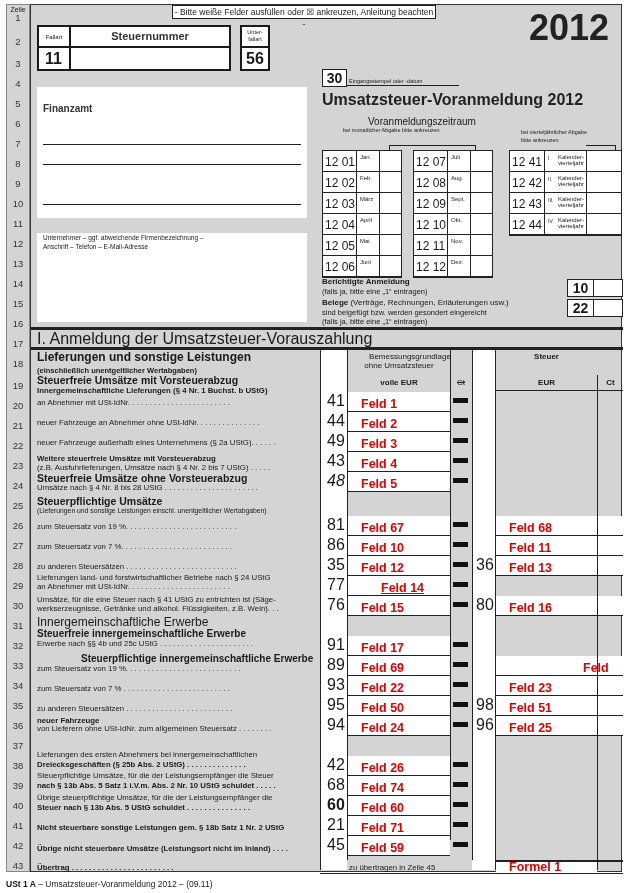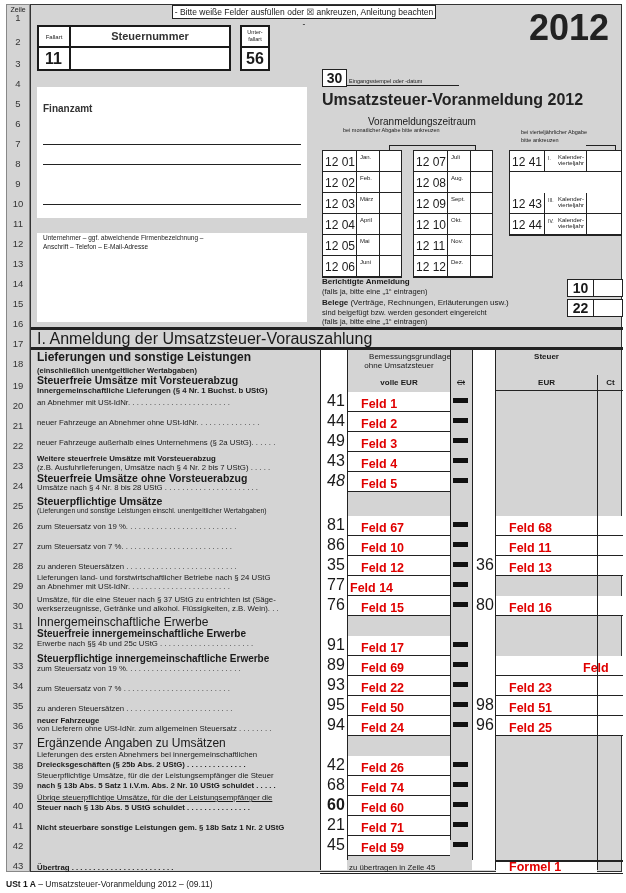--- a/index.html
+++ b/index.html
@@ -215,20 +215,29 @@
   <div id="quarters" class="mgrid" style="left:478px;top:145px;width:113px;height:86px;">
       <div class="mrow" style="top: 0px;">
         <div class="code">12 41</div>
         <div class="sep1" style="left: 34px;"></div>
         <span style="font-size: 5px; position: absolute; left: 38px; top: 4px;">I.</span>
         <div class="mon" style="left: 48px; white-space: pre-line; line-height: 6px; top: 3px;">Kalender-
 vierteljahr</div>
         <div class="sep1" style="left: 76px;"></div>
         <div style="position: absolute; left: 77px; top: 0px; right: 0px; height: 20px;"></div>
       </div>
+      <div class="mrow" style="top: 21px;">
+        <div class="code">12 42</div>
+        <div class="sep1" style="left: 34px;"></div>
+        <span style="font-size: 5px; position: absolute; left: 38px; top: 4px;">II.</span>
+        <div class="mon" style="left: 48px; white-space: pre-line; line-height: 6px; top: 3px;">Kalender-
+vierteljahr</div>
+        <div class="sep1" style="left: 76px;"></div>
+        <div style="position: absolute; left: 77px; top: 0px; right: 0px; height: 20px;"></div>
+      </div>
       <div class="mrow" style="top: 42px;">
         <div class="code">12 43</div>
         <div class="sep1" style="left: 34px;"></div>
         <span style="font-size: 5px; position: absolute; left: 38px; top: 4px;">III.</span>
         <div class="mon" style="left: 48px; white-space: pre-line; line-height: 6px; top: 3px;">Kalender-
 vierteljahr</div>
         <div class="sep1" style="left: 76px;"></div>
         <div style="position: absolute; left: 77px; top: 0px; right: 0px; height: 20px;"></div>
       </div>
       <div class="mrow" style="top: 63px;">
@@ -287,39 +296,39 @@
   <div class="row-text" style="top:458px;">(z.B. Ausfuhrlieferungen, Umsätze nach § 4 Nr. 2 bis 7 UStG) . . . . .</div>
   <div class="row-text h1t" style="top:467px;font-size:10.5px;">Steuerfreie Umsätze ohne Vorsteuerabzug</div>
   <div class="row-text" style="top:478px;">Umsätze nach § 4 Nr. 8 bis 28 UStG . . . . . . . . . . . . . . . . . . . . . .</div>
   <div class="row-text h1t" style="top:490px;font-size:10.5px;">Steuerpflichtige Umsätze</div>
   <div class="row-text" style="top:502px;font-size:6.8px;">(Lieferungen und sonstige Leistungen einschl. unentgeltlicher Wertabgaben)</div>
   <div class="row-text" style="top:517px;">zum Steuersatz von 19 %. . . . . . . . . . . . . . . . . . . . . . . . . .</div>
   <div class="row-text" style="top:537px;">zum Steuersatz von   7 %. . . . . . . . . . . . . . . . . . . . . . . . . .</div>
   <div class="row-text" style="top:557px;">zu anderen Steuersätzen . . . . . . . . . . . . . . . . . . . . . . . . . .</div>
   <div class="row-text" style="top:568px;">Lieferungen land- und forstwirtschaftlicher Betriebe nach § 24 UStG</div>
   <div class="row-text" style="top:577px;">an Abnehmer mit USt-IdNr.  . . . . . . . . . . . . . . . . . . . . . . .</div>
-  <div class="row-text" style="top:590px;">Umsätze, für die eine Steuer nach § 37 UStG zu entrichten ist (Säge-</div>
+  <div class="row-text" style="top:590px;">Umsätze, für die eine Steuer nach § 41 UStG zu entrichten ist (Säge-</div>
   <div class="row-text" style="top:599px;">werkserzeugnisse, Getränke und alkohol. Flüssigkeiten, z.B. Wein). . .</div>
   <div class="row-text h1t" style="top:623px;font-size:10px;">Steuerfreie innergemeinschaftliche Erwerbe</div>
   <div class="row-text h1t" style="top:610px;font-size:12px;font-weight:normal;">Innergemeinschaftliche Erwerbe</div>
   <div class="row-text" style="top:634px;">Erwerbe nach §§ 4b und 25c UStG . . . . . . . . . . . . . . . . . . . . . .</div>
-  <div class="row-text h1t" style="top:648px;font-size:10px;">Steuerpflichtige innergemeinschaftliche Erwerbe</div>
+  <div class="row-text h1t" style="top:648px;font-size:10px;margin-left:44px;">Steuerpflichtige innergemeinschaftliche Erwerbe</div>
   <div class="row-text" style="top:659px;">zum Steuersatz von 19 %. . . . . . . . . . . . . . . . . . . . . . . . . . .</div>
   <div class="row-text" style="top:679px;">zum Steuersatz von   7 %  . . . . . . . . . . . . . . . . . . . . . . . . .</div>
   <div class="row-text" style="top:699px;">zu anderen Steuersätzen  . . . . . . . . . . . . . . . . . . . . . . . . .</div>
   <div class="row-text row-b" style="top:711px;">neuer Fahrzeuge</div>
   <div class="row-text" style="top:719px;">von Lieferern ohne USt-IdNr. zum allgemeinen Steuersatz . . . . . . . .</div>
-  <div class="row-text h1t" style="top:731px;font-size:12px;font-weight:normal;">Ergänzende Angaben zu Umsätzen</div>
   <div class="row-text" style="top:745px;">Lieferungen des ersten Abnehmers bei innergemeinschaftlichen</div>
   <div class="row-text row-b" style="top:755px;">Dreiecksgeschäften (§ 25b Abs. 2 UStG) . . . . . . . . . . . . . .</div>
   <div class="row-text" style="top:766px;">Steuerpflichtige Umsätze, für die der Leistungsempfänger die Steuer</div>
   <div class="row-text row-b" style="top:776px;">nach § 13b Abs. 5 Satz 1 i.V.m. Abs. 2 Nr. 10 UStG schuldet . . . . .</div>
-  <div class="row-text" style="top:788px;text-decoration:underline;">Übrige steuerpflichtige Umsätze, für die der Leistungsempfänger die</div>
+  <div class="row-text" style="top:788px;">Übrige steuerpflichtige Umsätze, für die der Leistungsempfänger die</div>
   <div class="row-text row-b" style="top:798px;">Steuer nach § 13b Abs. 5 UStG schuldet  . . . . . . . . . . . . . . .</div>
   <div class="row-text row-b" style="top:818px;">Nicht steuerbare sonstige Leistungen gem. § 18b Satz 1 Nr. 2 UStG</div>
+  <div class="row-text row-b" style="top:839px;">Übrige nicht steuerbare Umsätze (Leistungsort nicht im Inland) . . . .</div>
   <div class="row-text row-b" style="top:858px;">Übertrag . . . . . . . . . . . . . . . . . . . . . . . .</div>
   <div style="position:absolute;left:318px;top:858px;font-size:7.8px;">zu übertragen in Zeile 45</div>
   <div class="hline" style="left:289px;top:868px;width:303px;"></div>
   <div style="position:absolute;left:464px;top:855px;width:128px;height:2px;background:#222;"></div>
   <div class="white" style="left:465px;top:857px;width:101px;height:11px;"></div>
   <div class="field" style="left:478px;top:855px;">Formel 1</div>
 
   <div id="entries">
       <div class="white" style="left: 317px; top: 387px; width: 102px; height: 19px;"></div>
       <div class="hline" style="left: 317px; top: 406px; width: 102px;"></div>
@@ -370,21 +379,21 @@
       <div class="field" style="left: 330px; top: 556px;">Feld 12</div>
       <div class="ctbar" style="left: 422px; top: 557px;"></div>
       <div class="white" style="left: 465px; top: 551px; width: 127px; height: 19px;"></div>
       <div class="hline" style="left: 465px; top: 570px; width: 127px;"></div>
       <div class="vline" style="left: 566px; top: 551px; height: 19px;"></div>
       <div class="field" style="left: 478px; top: 556px;">Feld 13</div>
       <div class="kz" style="left: 445px; top: 551px; position: absolute;">36</div>
       <div class="white" style="left: 317px; top: 571px; width: 102px; height: 19px;"></div>
       <div class="hline" style="left: 317px; top: 590px; width: 102px;"></div>
       <div class="kz" style="top: 571px; position: absolute;">77</div>
-      <div class="field" style="left: 319px; top: 576px;">Feld 14</div>
+      <div class="field" style="left: 350px; top: 576px; text-decoration: underline;">Feld 14</div>
       <div class="ctbar" style="left: 422px; top: 577px;"></div>
       <div class="white" style="left: 317px; top: 591px; width: 102px; height: 19px;"></div>
       <div class="hline" style="left: 317px; top: 610px; width: 102px;"></div>
       <div class="kz" style="top: 591px; position: absolute;">76</div>
       <div class="field" style="left: 330px; top: 596px;">Feld 15</div>
       <div class="ctbar" style="left: 422px; top: 597px;"></div>
       <div class="white" style="left: 465px; top: 591px; width: 127px; height: 19px;"></div>
       <div class="hline" style="left: 465px; top: 610px; width: 127px;"></div>
       <div class="vline" style="left: 566px; top: 591px; height: 19px;"></div>
       <div class="field" style="left: 478px; top: 596px;">Feld 16</div>

